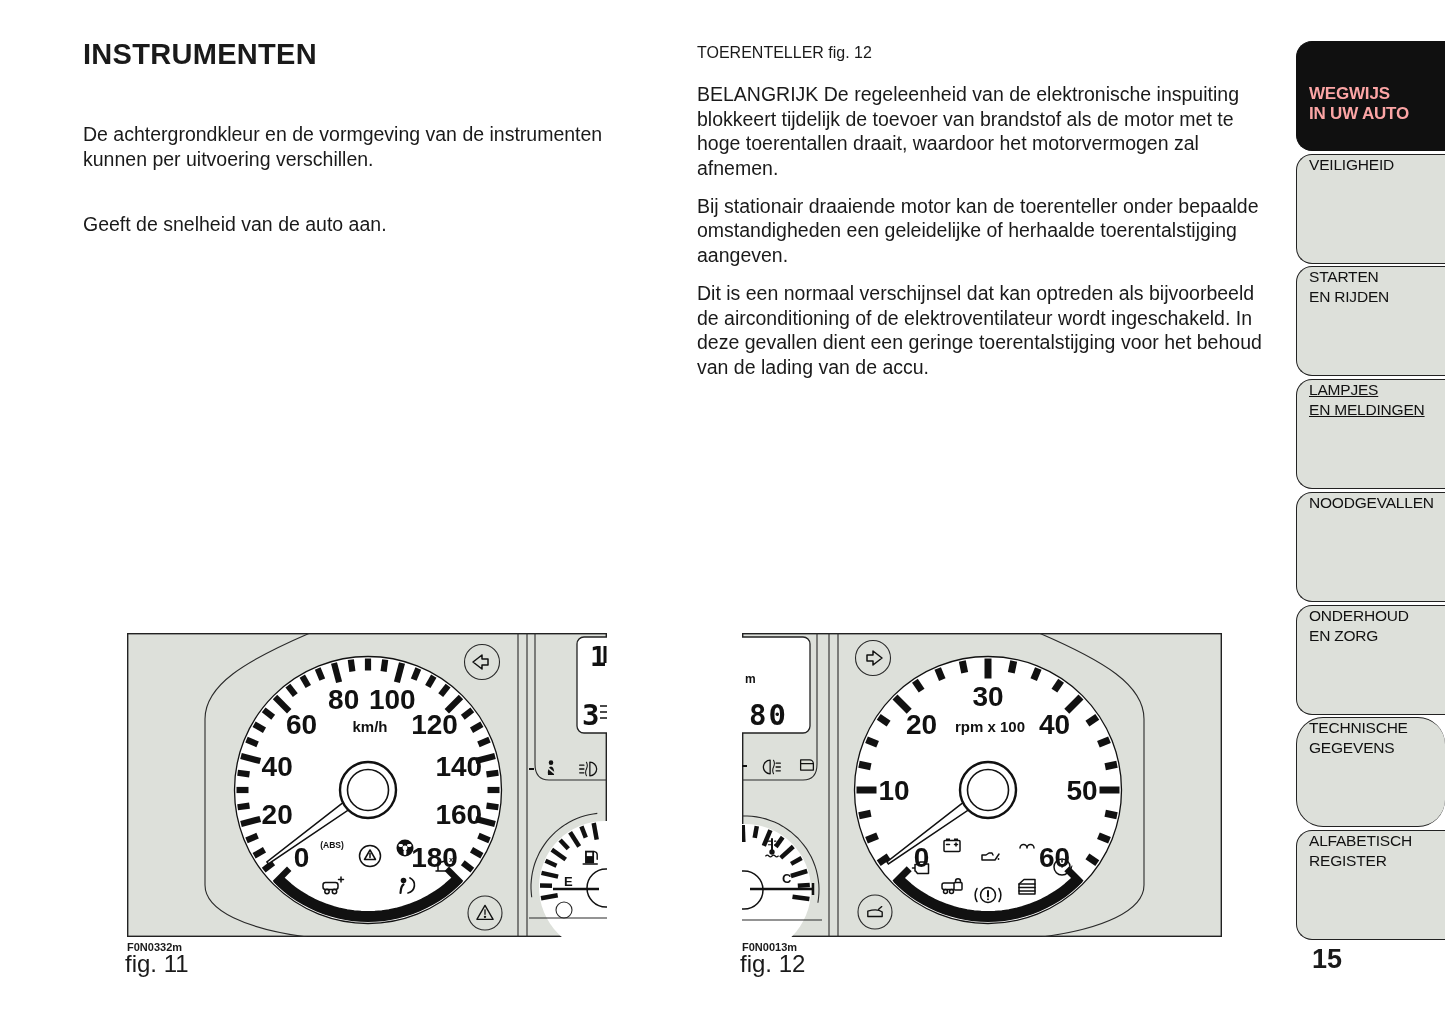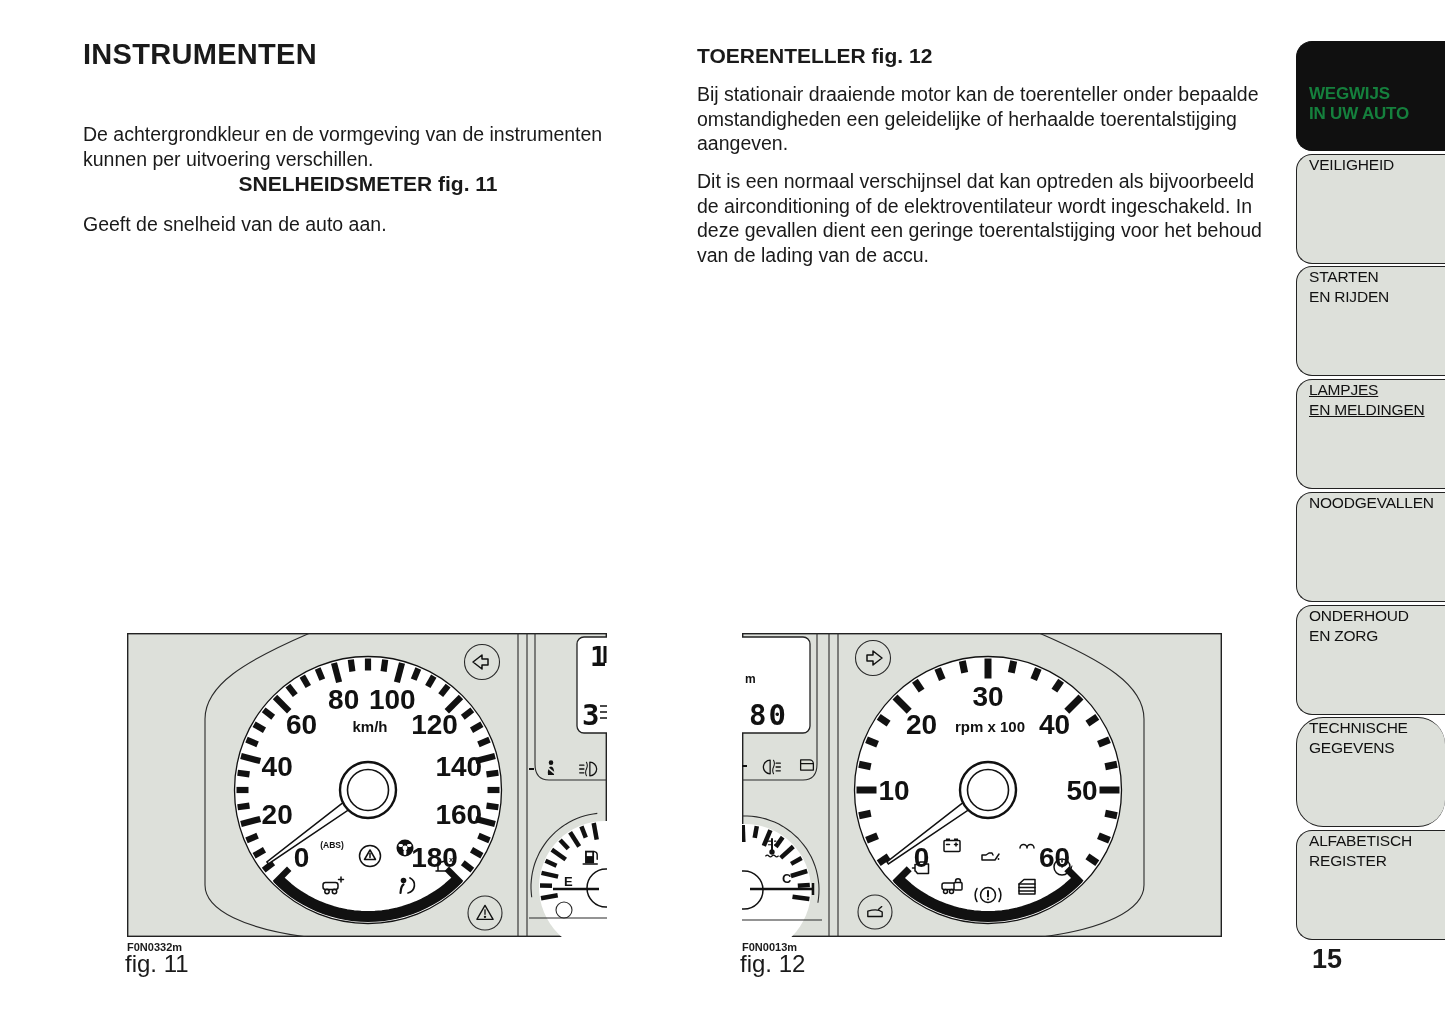--- a/index.html
+++ b/index.html
@@ -1,51 +1,51 @@
 <!DOCTYPE html>
 <html><head>
 <meta charset="utf-8">
 <style>
   html,body{margin:0;padding:0;background:#fff;}
   .page{position:relative;width:1445px;height:1018px;background:#ffffff;
         font-family:"Liberation Sans",sans-serif;color:#1a1a1a;overflow:hidden;padding-left:11px;}
   .abs{position:absolute;}
   h1.title{font-size:29px;font-weight:bold;letter-spacing:.3px;margin:0;}
-  h2.head{font-size:21px;font-weight:bold;margin:0;text-align:center;}
+  h2.head{font-size:16px;font-weight:normal;margin:0;}
   p.body, .paras p{font-size:19.5px;line-height:24.6px;margin:0;}
   .paras p{margin:0 0 13.5px 0;}
   .col{width:570px;}
   svg.fig{position:absolute;}
   .figcode{display:block;width:480px;text-align:left;font-size:11px;font-weight:bold;}
   .figcap{font-size:24px;}
   #sidebar{position:absolute;left:1296px;top:41px;width:149px;height:910px;}
   .tab{position:absolute;left:0;width:149px;height:110px;background:#dde0da;
        border:1.3px solid #222;border-right:none;border-radius:16px 0 0 16px;
        box-sizing:border-box;display:flex;flex-direction:column;
        padding-left:12px;font-size:15.5px;line-height:20px;letter-spacing:-0.2px;color:#111;}
-  .tab.active{background:#101010;color:#15803d;border-color:#101010;font-weight:bold;
+  .tab.active{background:#101010;color:#fca5a5;border-color:#101010;font-weight:bold;
        font-size:17px;line-height:19.5px;justify-content:flex-start;padding-top:42px;}
   .pagenum{font-size:27px;font-weight:bold;}
 </style>
 </head>
 <body>
 
 <div class="page">
 
   <h1 class="abs title col" style="left:83px;top:38px;">INSTRUMENTEN</h1>
 
   <p class="abs body col" style="left:83px;top:94px;margin-top:28px;">De achtergrondkleur en de vormgeving van de instrumenten kunnen per uitvoering verschillen.</p>
 
-  <h2 class="abs head col" style="left:83px;top:172px;">SNELHEIDSMETER fig. 11</h2>
 
   <p class="abs body col" style="left:83px;top:212px;">Geeft de snelheid van de auto aan.</p>
 
   <h2 class="abs head" style="left:697px;top:44px;">TOERENTELLER fig. 12</h2>
 
   <div id="rparas" class="abs paras col" style="left:697px;top:82px;">
+      <p>BELANGRIJK De regeleenheid van de elektronische inspuiting blokkeert tijdelijk de toevoer van brandstof als de motor met te hoge toerentallen draait, waardoor het motorvermogen zal afnemen.</p>
       <p>Bij stationair draaiende motor kan de toerenteller onder bepaalde omstandigheden een geleidelijke of herhaalde toerentalstijging aangeven.</p>
       <p>Dit is een normaal verschijnsel dat kan optreden als bijvoorbeeld de airconditioning of de elektroventilateur wordt ingeschakeld. In deze gevallen dient een geringe toerentalstijging voor het behoud van de lading van de accu.</p>
     </div>
 
   <svg id="fig11" class="fig" style="left:127px;top:633px;" width="480" height="304" viewBox="0 0 480 304">
       <rect x="0.7" y="0.7" width="478.6" height="302.6" fill="#dde0da" stroke="#222" stroke-width="1.4"></rect>
       <path d="M183,0 C118,28 78,52 78,86 L78,252 C78,278 120,296 180,304" stroke="#2a2a2a" stroke-width="1.1" fill="none"></path>
       <line x1="391" y1="0" x2="391" y2="304" stroke="#2a2a2a" stroke-width="1.1" fill="none"></line>
       <line x1="400" y1="0" x2="400" y2="304" stroke="#2a2a2a" stroke-width="1.1" fill="none"></line>
       <circle cx="241" cy="157" r="133.5" fill="#fff" stroke="#111" stroke-width="1.3"></circle>

